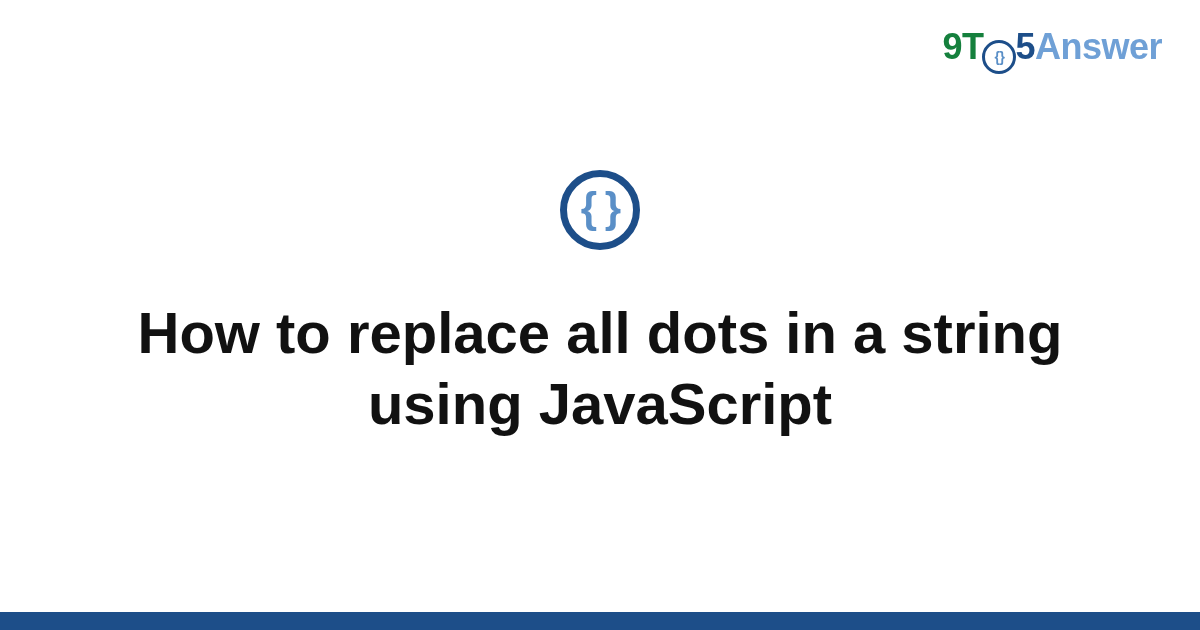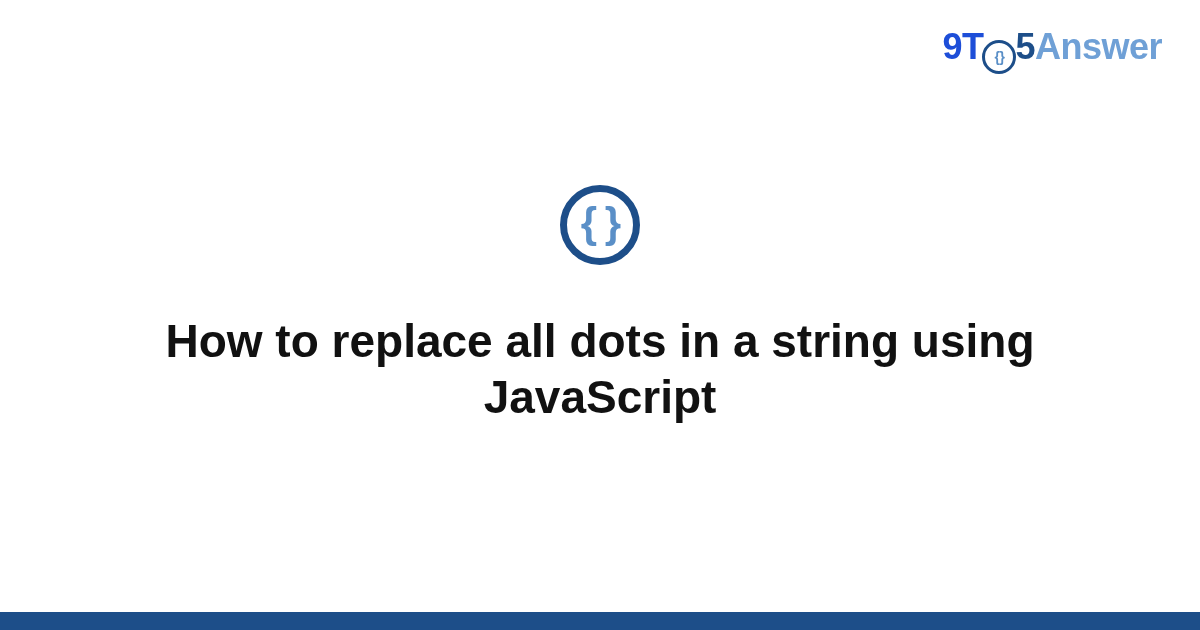--- a/index.html
+++ b/index.html
@@ -16,21 +16,21 @@
       overflow: hidden;
     }
     .brand {
       position: absolute;
       top: 26px;
       right: 38px;
       font-size: 36px;
       font-weight: 500;
       letter-spacing: -0.5px;
     }
-    .brand-9t { color: #1d4ed8; font-weight: 600; margin-top: 48px; }
+    .brand-9t { color: #15803d; font-weight: 600; margin-top: 48px; }
     .brand-o {
       display: inline-flex;
       align-items: center;
       justify-content: center;
       width: 34px;
       height: 34px;
       border: 3px solid #1d4e89;
       border-radius: 50%;
       vertical-align: -3px;
       margin: 0 -1px;
@@ -69,21 +69,21 @@
     }
     .badge-inner {
       color: #5a8fc7;
       font-size: 42px;
       font-weight: 800;
       line-height: 1;
       letter-spacing: -2px;
       margin-top: -4px;
     }
     .title {
-      font-size: 46px;
+      font-size: 58px;
       font-weight: 700;
       color: #111111;
       text-align: center;
       line-height: 1.22;
       max-width: 1020px;
     }
     .footer-bar {
       position: absolute;
       bottom: 0;
       left: 0;

